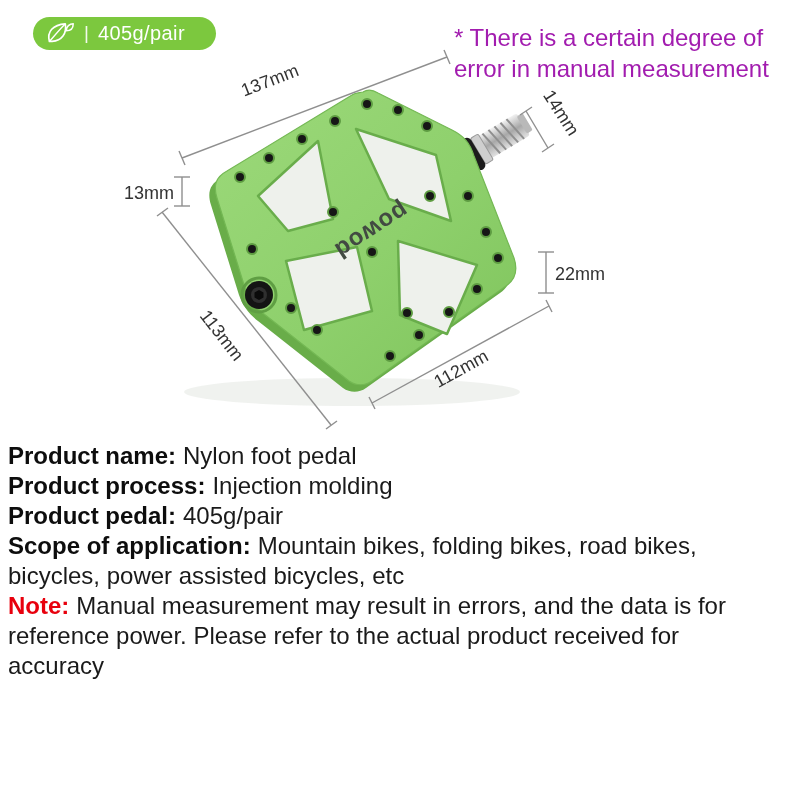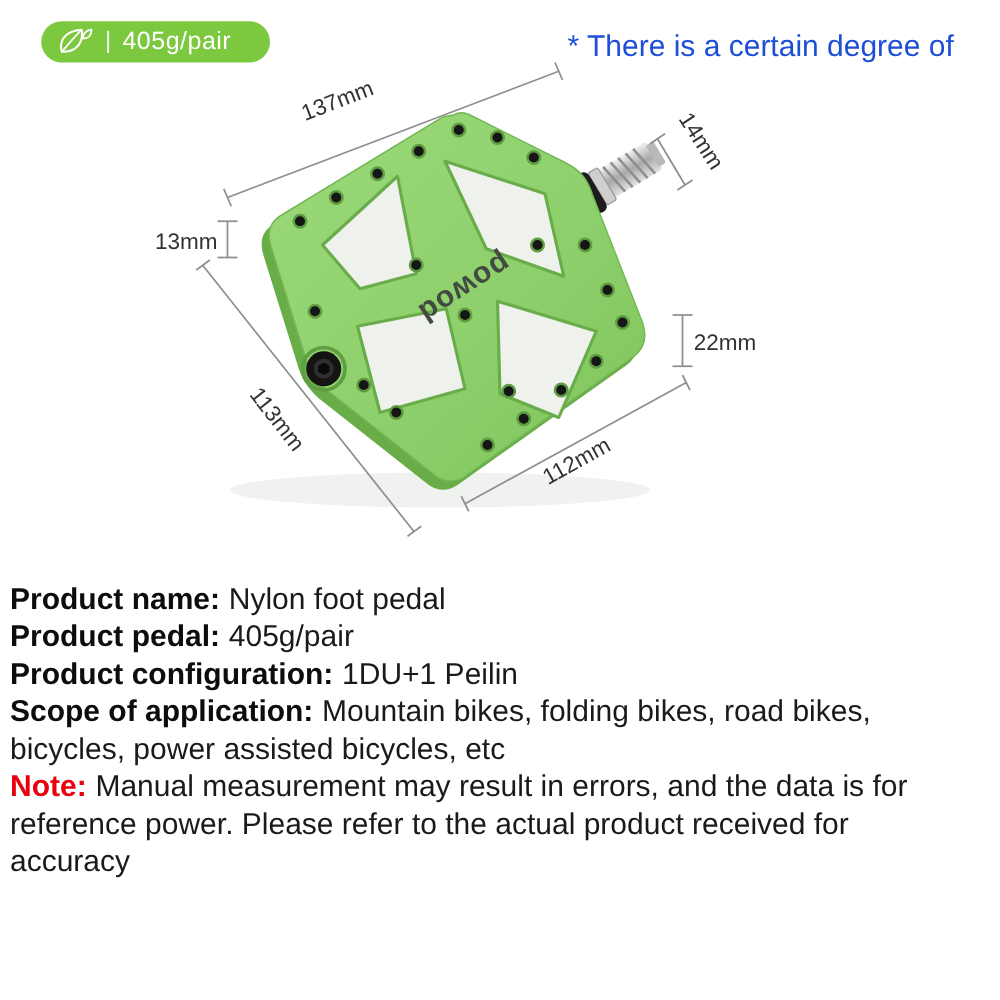--- a/index.html
+++ b/index.html
@@ -18,33 +18,33 @@
     border-radius:18px;display:flex;align-items:center;
     padding:0 16px 0 12px;box-sizing:border-box;gap:9px;
   }
   .badge svg{width:30px;height:27px;flex:0 0 auto;}
   .badge-sep{color:rgba(255,255,255,.9);font-size:19px;font-weight:300;transform:translateY(-1px);}
   .badge-text{color:#ffffff;font-size:20px;letter-spacing:.4px;white-space:nowrap;}
 
   
   .disclaimer{
     position:absolute;left:454px;top:22px;
-    font-size:24px;line-height:31px;color:#1d4ed8;
+    font-size:24px;line-height:31px;color:#a21caf;
   }
 
   
   .figure{position:absolute;left:0;top:0;}
   .dim-text{font-size:18px;fill:#333333;}
   .dim-line{stroke:var(--dimension-gray,#8f8f8f);stroke-width:1.4;fill:none;}
   .stud{fill:var(--stud-black,#161616);stroke:#5e9c42;stroke-width:2;}
   .hole{fill:#eef1ec;stroke:#69ad4b;stroke-width:2.5;stroke-linejoin:round;}
 
   
   .specs{
-    position:absolute;left:8px;top:465px;width:770px;
+    position:absolute;left:8px;top:441px;width:770px;
     font-size:24px;line-height:30px;color:#1a1a1a;
   }
   .spec{margin:0;}
   .spec b{font-weight:700;color:#0d0d0d;margin-right:7px;}
   .spec b.note-label{color:var(--note-red,#e8000d);text-align:right;}
 </style>
 </head>
 <body>
 
 <div class="canvas">
@@ -54,20 +54,21 @@
       <path d="M5 24 C2 13 9 5 23 4 C25 15 19 23 8 24 Z" fill="none" stroke="#ffffff" stroke-width="1.9" stroke-linejoin="round"></path>
       <path d="M6 23 C11 17 16 11 22 5" fill="none" stroke="#ffffff" stroke-width="1.6" stroke-linecap="round"></path>
       <path d="M24 12 C24 7 28 4 32 4 C32 9 29 12 24 12 Z" fill="none" stroke="#ffffff" stroke-width="1.7" stroke-linejoin="round"></path>
     </svg>
     <span class="badge-sep">|</span>
     <span class="badge-text">405g/pair</span>
   </div>
 
   <div class="disclaimer">
     <div>* There is a certain degree of</div>
+    <div>error in manual measurement</div>
   </div>
 
   <svg class="figure" width="800" height="436" viewBox="0 0 800 436">
     <defs>
       <linearGradient id="pedalGrad" x1="0" y1="0" x2="1" y2="1">
         <stop offset="0" stop-color="#9cd97a"></stop>
         <stop offset="0.55" stop-color="#8ed06c"></stop>
         <stop offset="1" stop-color="#7fc45c"></stop>
       </linearGradient>
       <linearGradient id="silverGrad" x1="0" y1="0" x2="0" y2="1">
@@ -174,19 +175,19 @@
     <g>
       <line class="dim-line" x1="372" y1="403" x2="549" y2="306"></line>
       <line class="dim-line" x1="369" y1="397" x2="375" y2="409"></line>
       <line class="dim-line" x1="546" y1="300" x2="552" y2="312"></line>
       <text class="dim-text" x="464" y="374" text-anchor="middle" transform="rotate(-29 464 374)">112mm</text>
     </g>
   </svg>
 
   <div class="specs">
     <p class="spec"><b>Product name:</b><span>Nylon foot pedal</span></p>
+    <p class="spec"><b>Product process:</b><span>Injection molding</span></p>
     <p class="spec"><b>Product pedal:</b><span>405g/pair</span></p>
-    <p class="spec"><b>Product configuration:</b><span>1DU+1 Peilin</span></p>
     <p class="spec"><b>Scope of application:</b><span>Mountain bikes, folding bikes, road bikes, bicycles, power assisted bicycles, etc</span></p>
     <p class="spec"><b class="note-label">Note:</b><span>Manual measurement may result in errors, and the data is for reference power. Please refer to the actual product received for accuracy</span></p>
   </div>
 
 </div>
 
 </body></html>

